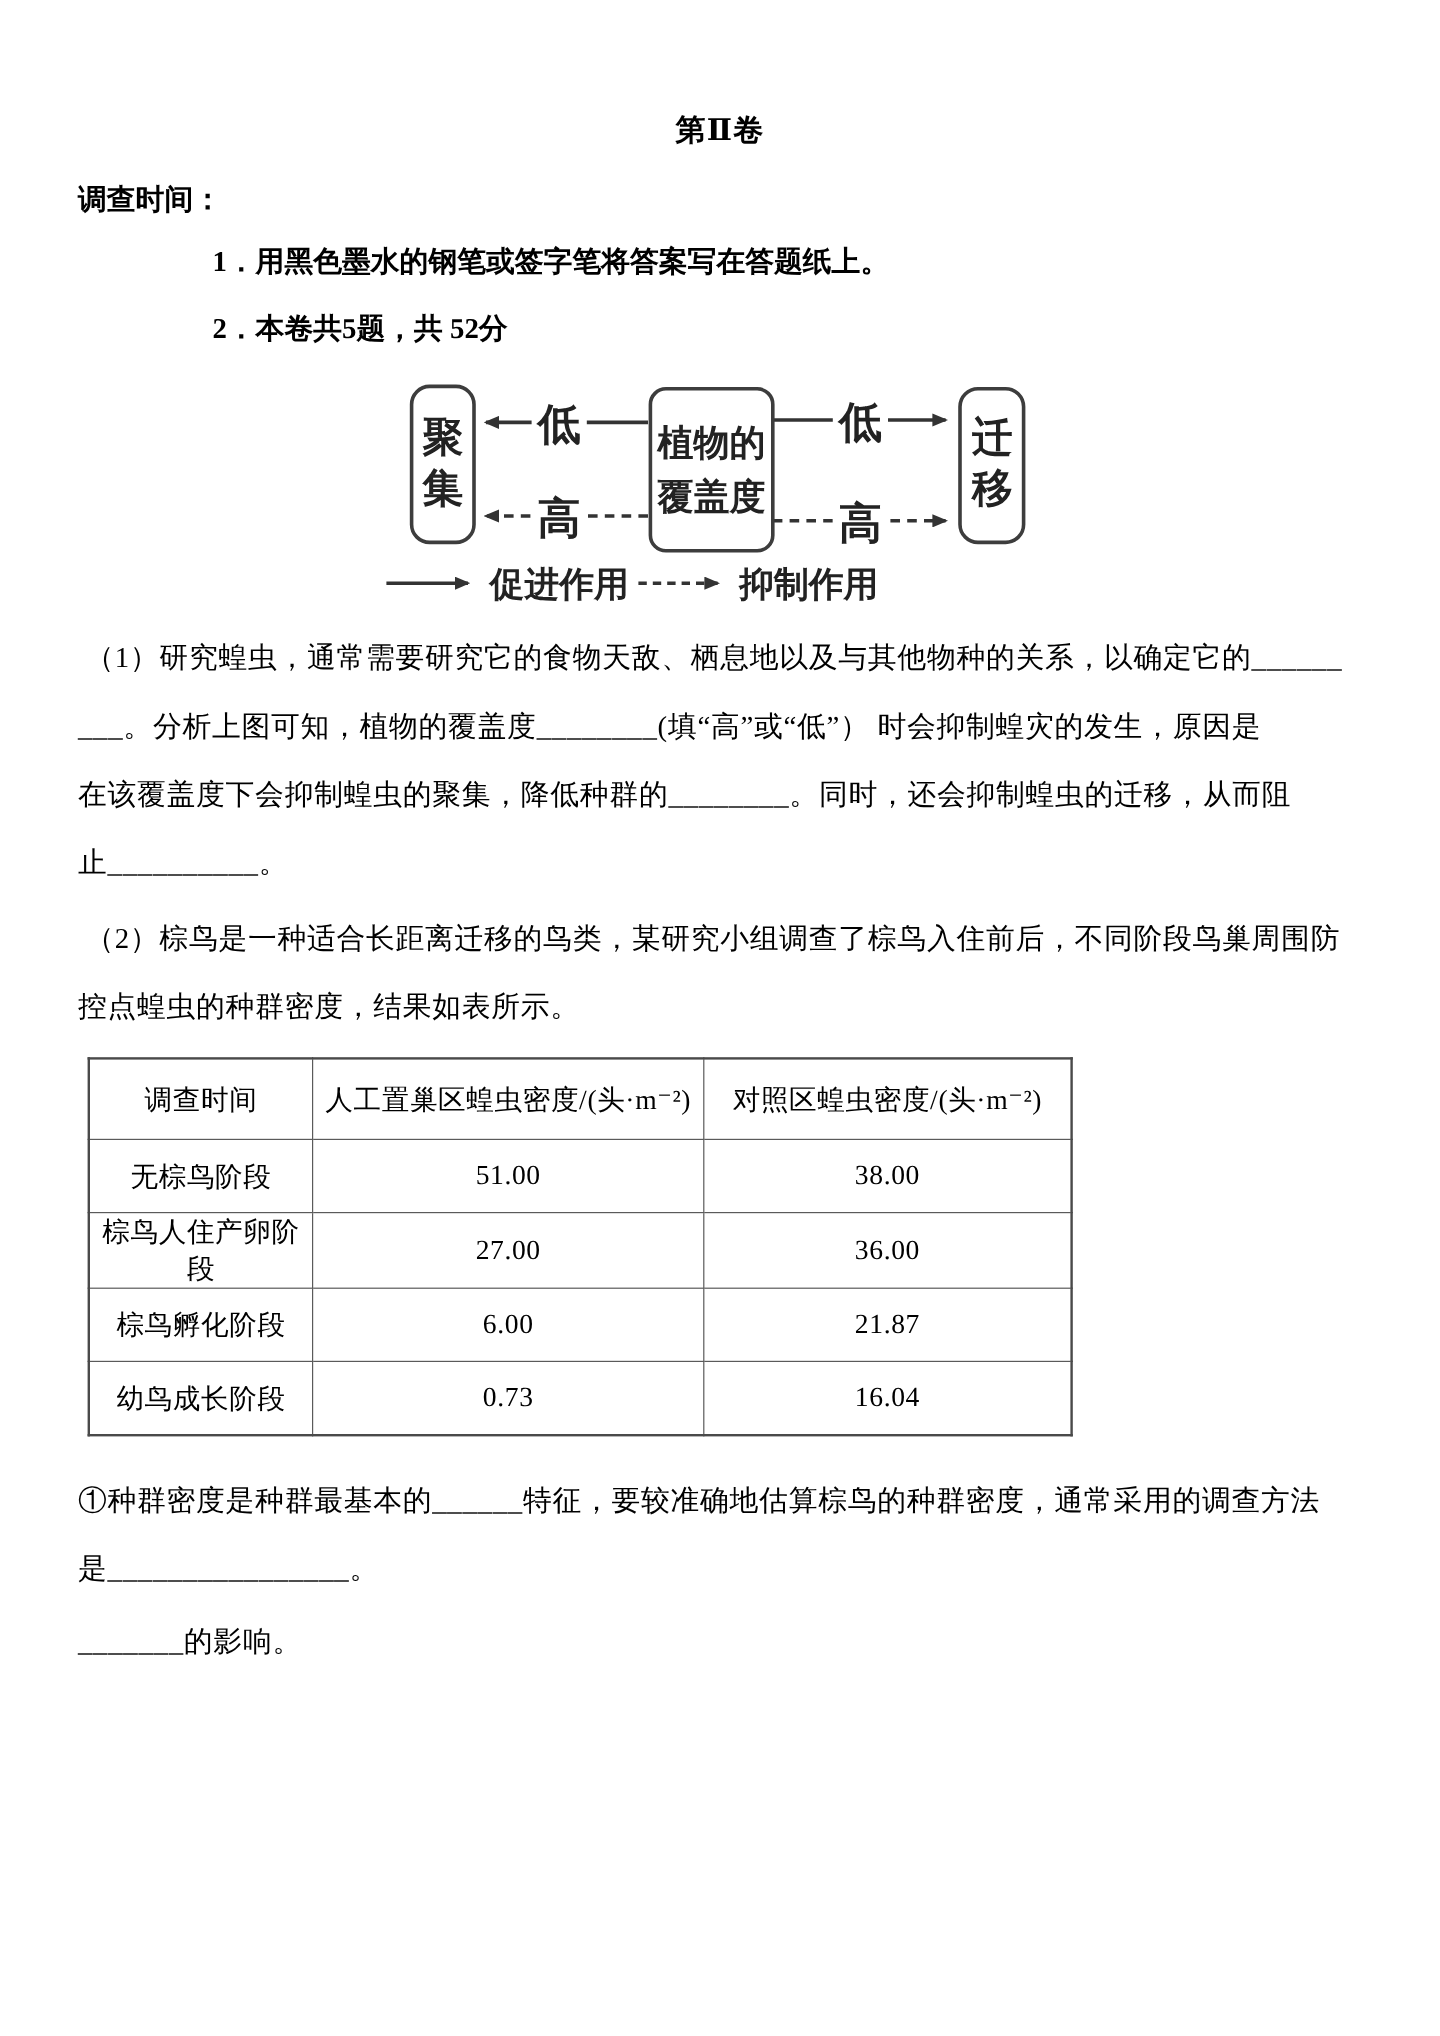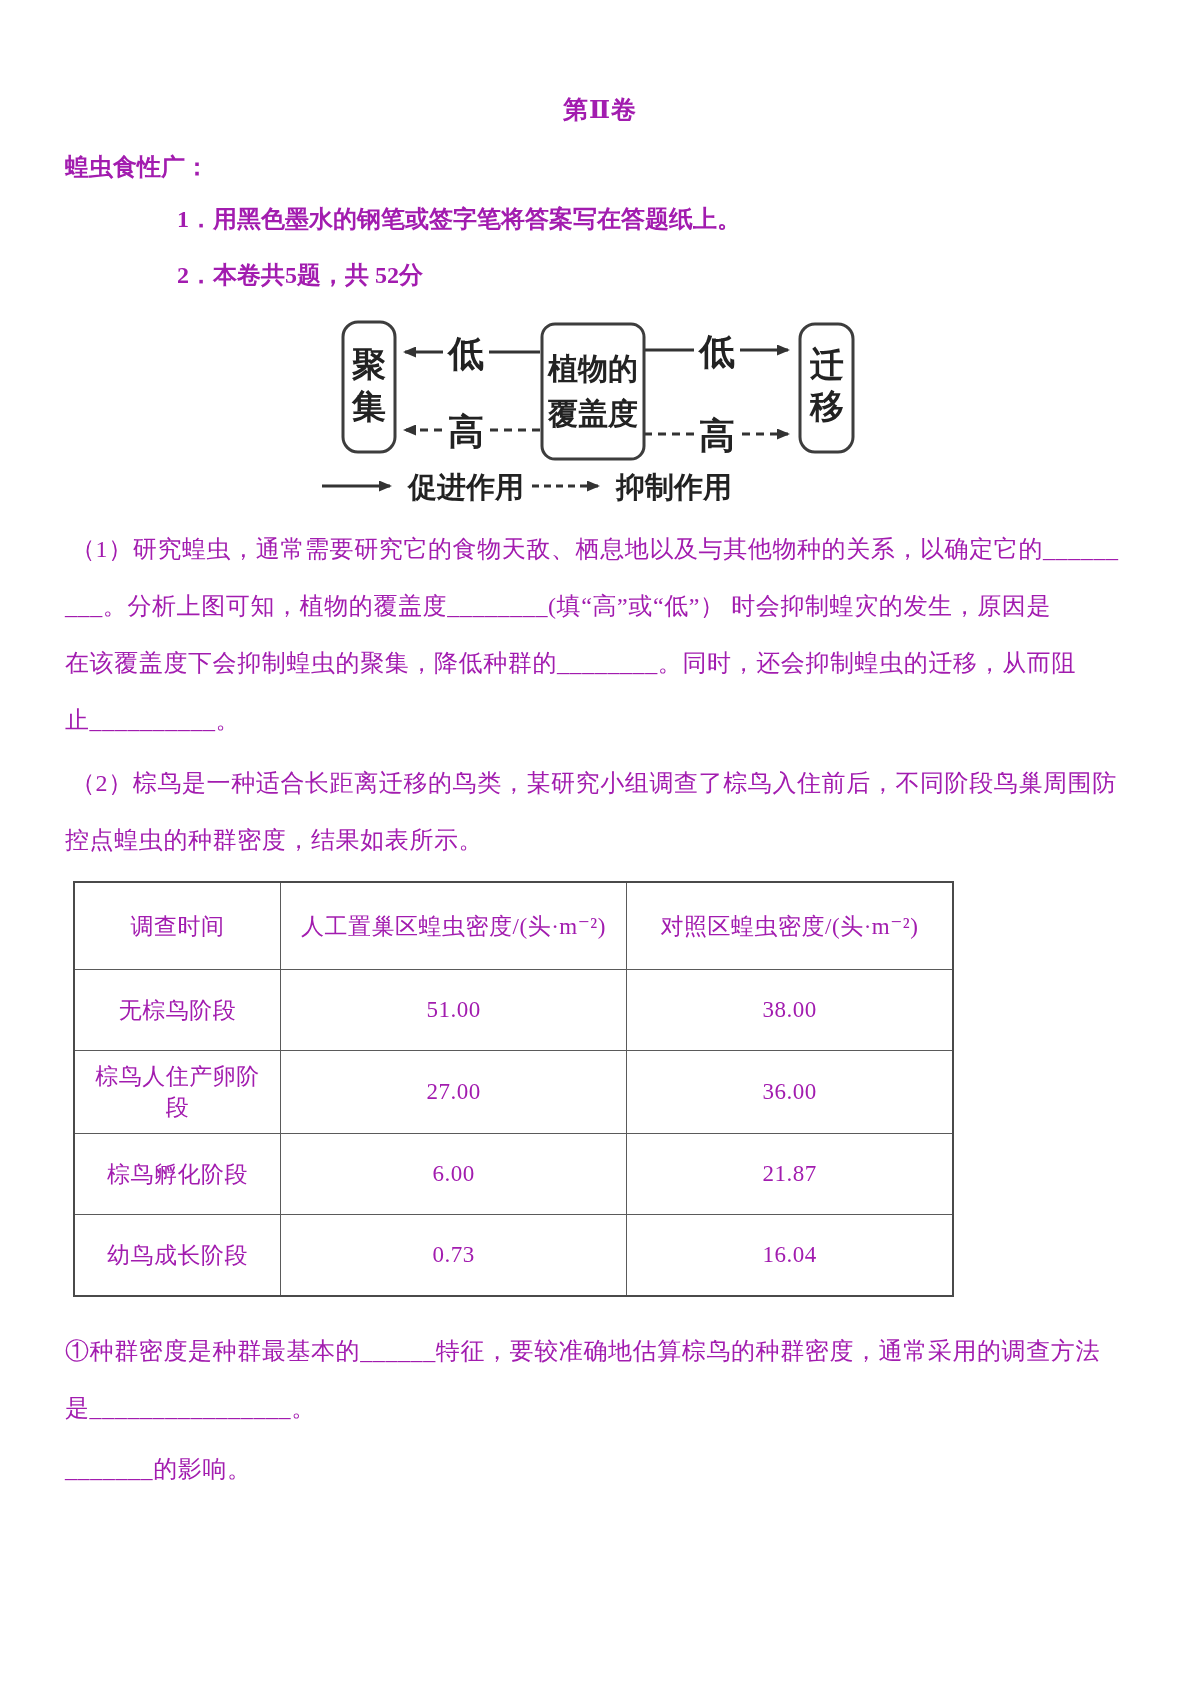--- a/index.html
+++ b/index.html
@@ -1,17 +1,17 @@
 <!DOCTYPE html>
 <html><head>
 <meta charset="utf-8">
 <style>
   html,body{margin:0;padding:0;background:#ffffff;}
   .page{
-    width:1200px;min-height:1697px;background:#ffffff;color:#a21caf;
+    width:1200px;min-height:1697px;background:#ffffff;color:#000000;
     font-family:"Liberation Serif","DejaVu Serif",serif;
     box-sizing:border-box;padding:92px 65px 40px 65px;
     overflow:hidden;
   }
   .title{
     text-align:center;font-size:25px;font-weight:bold;height:36px;line-height:36px;
     letter-spacing:1px;
   }
   .notice-heading{
     margin-top:22px;font-size:24px;font-weight:bold;height:34px;line-height:34px;
@@ -28,36 +28,36 @@
   }
   .indent1{padding-left:6px;}
   .diagram-wrap{margin-left:245px;margin-top:2px;height:215px;}
   svg text{font-family:"Liberation Serif","DejaVu Serif",serif;}
   table.density{
     border-collapse:collapse;margin-left:8px;margin-top:12px;
     border:2px solid #4a4a4a;table-layout:fixed;
   }
   table.density th,table.density td{
     border:1.2px solid #5a5a5a;text-align:center;vertical-align:middle;
-    font-size:23px;font-weight:normal;padding:10px;letter-spacing:0.5px;
+    font-size:23px;font-weight:normal;padding:0;letter-spacing:0.5px;
   }
   table.density th{height:66px;}
   table.density td{height:60px;}
   .col-stage{width:185px;}
   .col-nest{width:325px;}
   .col-ctrl{width:305px;margin-left:13px;}
 </style>
 </head>
 <body>
 
 <div class="page">
 
   <div class="title">第Ⅱ卷</div>
 
-  <div class="notice-heading">蝗虫食性广：</div>
+  <div class="notice-heading">调查时间：</div>
   <div class="notice-item first">1．用黑色墨水的钢笔或签字笔将答案写在答题纸上。</div>
   <div class="notice-item second">2．本卷共5题，共 52分</div>
 
 
   <div class="diagram-wrap">
     <svg viewBox="0 0 560 215" width="560" height="215">
       <defs>
         <marker id="arr" markerWidth="13" markerHeight="11" refX="11" refY="5.5" orient="auto" markerUnits="userSpaceOnUse">
           <path d="M0,0 L13,5.5 L0,11 z" fill="#333333"></path>
         </marker>

